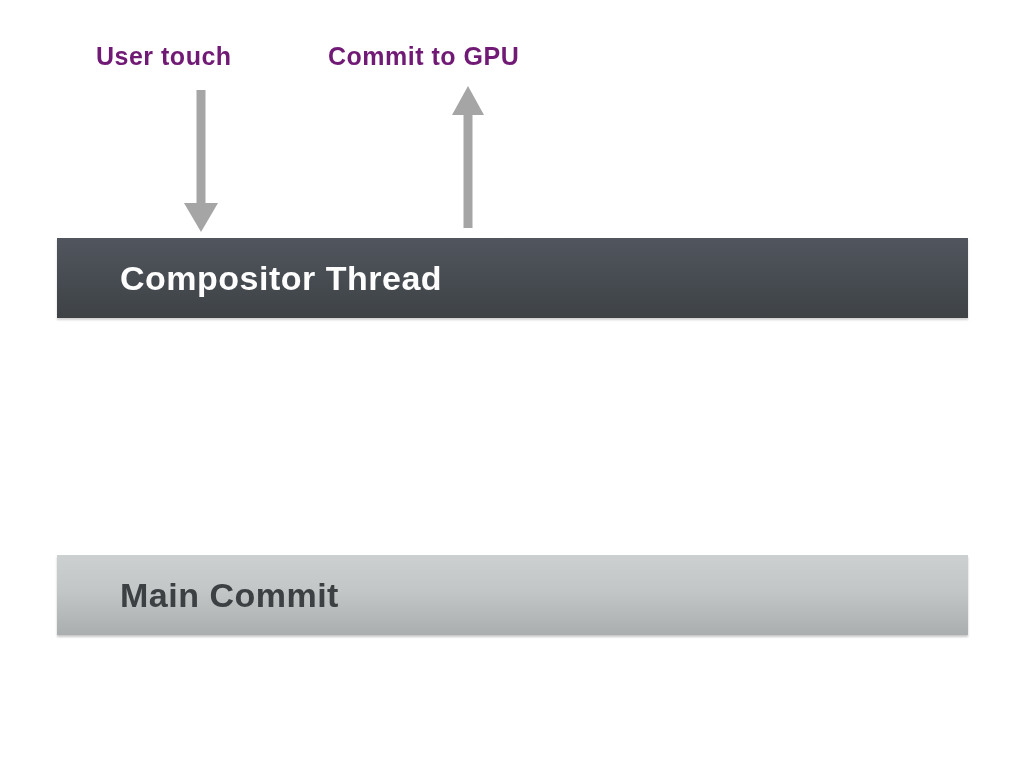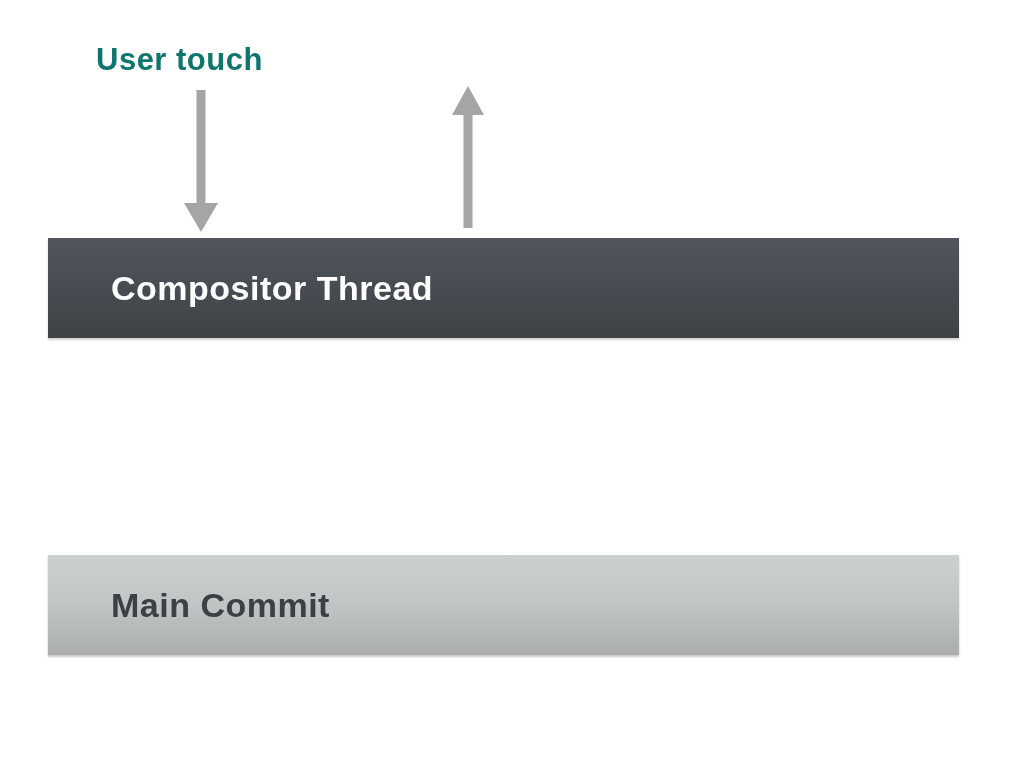--- a/index.html
+++ b/index.html
@@ -10,39 +10,39 @@
   .canvas {
     position: relative;
     width: 1024px;
     height: 768px;
     background: #ffffff;
     overflow: hidden;
     font-family: "Liberation Sans", sans-serif;
   }
   .annot {
     position: absolute;
-    font-size: 31px;
+    font-size: 25px;
     font-weight: bold;
-    color: #0f766e;
+    color: #701a75;
     white-space: nowrap;
     letter-spacing: 0.5px;
     text-align: right;
   }
   #user-touch-label { left: 96px; top: 42px; }
   #commit-label    { left: 328px; top: 42px; }
   .arrow {
     position: absolute;
   }
   #down-arrow { left: 184px; top: 90px; }
   #up-arrow   { left: 452px; top: 86px; }
   .bar {
     position: absolute;
-    left: 48px;
+    left: 57px;
     width: 911px;
-    height: 100px;
+    height: 80px;
     display: flex;
     align-items: center;
   }
   .bar .bar-label {
     margin-left: 63px;
     font-size: 34px;
     font-weight: bold;
     letter-spacing: 0.5px;
     white-space: nowrap;
   }
@@ -59,20 +59,21 @@
   }
   #main-bar .bar-label { color: #3c4043; }
 </style>
 </head>
 <body>
 
 <div class="canvas">
 
   <div class="annot" id="user-touch-label">User touch</div>
 
+  <div class="annot" id="commit-label">Commit to GPU</div>
 
   <svg class="arrow" id="down-arrow" width="34" height="142" viewBox="0 0 34 142">
     <rect x="12.5" y="0" width="9" height="116" fill="#a5a5a5"></rect>
     <polygon points="0,113 34,113 17,142" fill="#a5a5a5"></polygon>
   </svg>
 
   <svg class="arrow" id="up-arrow" width="32" height="142" viewBox="0 0 32 142">
     <polygon points="16,0 0,29 32,29" fill="#a5a5a5"></polygon>
     <rect x="11.5" y="27" width="9" height="115" fill="#a5a5a5"></rect>
   </svg>

